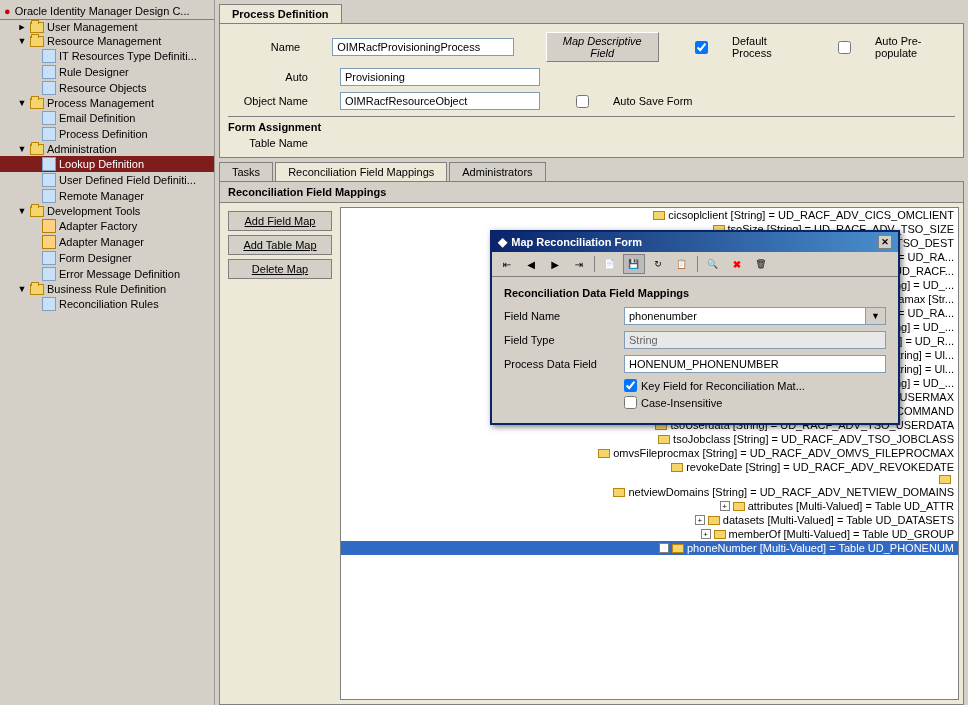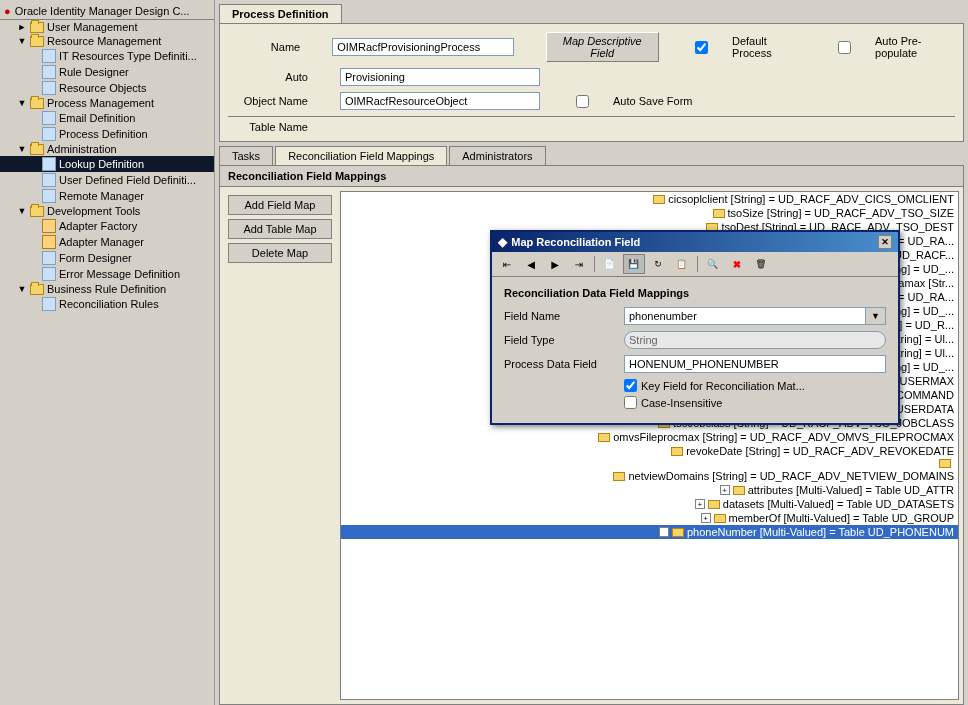--- a/index.html
+++ b/index.html
@@ -3,21 +3,21 @@
   <meta charset="utf-8">
   <style>
     * { box-sizing: border-box; margin: 0; padding: 0; font-family: 'Arial', sans-serif; font-size: 11px; }
     body { background: #d4d0c8; overflow: hidden; width: 968px; height: 705px; }
 
     .main-container { display: flex; width: 968px; height: 705px; }
 
     
     .sidebar { width: 215px; background: #d4d0c8; border-right: 1px solid #999; overflow-y: auto; height: 705px; padding: 2px 0; }
     .tree-item { display: flex; align-items: center; padding: 1px 2px; cursor: pointer; white-space: nowrap; }
-    .tree-item.selected { background: #0f172a; color: white; }
+    .tree-item.selected { background: #7f1d1d; color: white; }
     .tree-indent-1 { padding-left: 16px; }
     .tree-indent-2 { padding-left: 28px; }
     .expand-icon { width: 12px; height: 12px; display: inline-flex; align-items: center; justify-content: center; margin-right: 2px; font-size: 9px; }
     .folder-icon { width: 14px; height: 11px; margin-right: 3px; background: #f5d56b; border: 1px solid #b8860b; display: inline-block; position: relative; }
     .folder-icon::before { content: ''; position: absolute; top: -3px; left: 0; width: 6px; height: 3px; background: #f5d56b; border: 1px solid #b8860b; border-bottom: none; }
 
     
     .content { flex: 1; display: flex; flex-direction: column; background: #d4d0c8; overflow: hidden; }
 
     
@@ -38,21 +38,21 @@
 
     
     .sub-tab-bar { display: flex; padding: 4px 4px 0 4px; background: #d4d0c8; }
     .sub-tab { padding: 3px 12px; background: #d4d0c8; border: 1px solid #808080; border-bottom: none; cursor: pointer; margin-right: 2px; font-size: 11px; }
     .sub-tab.active { background: #ece9d8; }
 
     
     .recon-panel { background: #ece9d8; border: 1px solid #808080; margin: 0 4px; flex: 1; overflow: hidden; display: flex; flex-direction: column; }
     .recon-title { font-size: 11px; font-weight: bold; padding: 4px 8px; border-bottom: 1px solid #808080; background: #d4d0c8; }
     .recon-content { display: flex; flex: 1; overflow: hidden; }
-    .recon-buttons { display: flex; flex-direction: column; padding: 8px; gap: 4px; width: 120px; flex-shrink: 0; }
+    .recon-buttons { display: flex; flex-direction: column; padding: 8px; gap: 4px; width: 120px; flex-shrink: 0; text-decoration: underline; }
     .recon-btn { padding: 3px 8px; background: #d4d0c8; border: 1px solid #808080; cursor: pointer; font-size: 11px; text-align: center; }
     .recon-list { flex: 1; background: white; border: 1px solid #808080; overflow-y: auto; margin: 4px 4px 4px 0; }
     .recon-list-item { display: flex; align-items: center; padding: 1px 4px; cursor: pointer; justify-content: flex-end; }
     .recon-list-item.selected { background: #316ac5; color: white; }
     .small-folder { width: 12px; height: 9px; background: #f5d56b; border: 1px solid #b8860b; display: inline-block; margin-right: 3px; flex-shrink: 0; }
     .expand-btn { width: 10px; height: 10px; border: 1px solid #808080; background: white; display: inline-flex; align-items: center; justify-content: center; margin-right: 3px; font-size: 8px; flex-shrink: 0; cursor: pointer; }
     .modal { pointer-events: all; position: absolute; top: 230px; left: 490px; width: 410px; background: #d4d0c8; border: 2px solid #0a246a; box-shadow: 2px 2px 6px rgba(0,0,0,0.5); }
     .modal-title-bar { background: linear-gradient(to right, #0a246a, #4a8fcd); color: white; padding: 3px 6px; display: flex; align-items: center; justify-content: space-between; font-size: 11px; font-weight: bold; }
     .modal-title-left { display: flex; align-items: center; gap: 4px; }
     .modal-close-btn { background: #d4d0c8; border: 1px solid #808080; color: black; width: 14px; height: 14px; display: flex; align-items: center; justify-content: center; cursor: pointer; font-size: 9px; }
@@ -204,20 +204,21 @@
         <span class="form-label">Auto</span>
         <input class="form-input wide" type="text" value="Provisioning" style="">
       </div>
       <div class="form-row">
         <span class="form-label">Object Name</span>
         <input class="form-input wide" type="text" value="OIMRacfResourceObject" style="">
         <input type="checkbox" style="margin-left: 12px;">
         <label>Auto Save Form</label>
       </div>
       <div class="form-assignment">
+        <div class="form-assignment-title">Form Assignment</div>
         <div class="table-name-row">
           <span class="form-label">Table Name</span>
         </div>
       </div>
     </div>
 
     <div class="sub-tab-bar">
       <div class="sub-tab">
         <span>Tasks</span>
       </div>
@@ -366,21 +367,21 @@
           </div>
       </div>
     </div>
   </div>
 </div>
 
 <div class="modal">
   <div class="modal-title-bar">
     <div class="modal-title-left">
       <span style="font-size:12px;">◆</span>
-      <span>Map Reconciliation Field</span>
+      <span>Map Reconciliation Form</span>
     </div>
     <div class="modal-close-btn">✕</div>
   </div>
   <div class="modal-toolbar">
     <button class="modal-tool-btn" title="First">⇤</button>
     <button class="modal-tool-btn" title="Previous">◀</button>
     <button class="modal-tool-btn" title="Next">▶</button>
     <button class="modal-tool-btn" title="Last">⇥</button>
     <div class="modal-separator"></div>
     <button class="modal-tool-btn" title="New" style="font-size:9px;">📄</button>
@@ -396,21 +397,21 @@
     <div class="modal-section-title">Reconciliation Data Field Mappings</div>
     <div class="modal-form-row">
       <span class="modal-label">Field Name</span>
       <div class="modal-input-with-btn">
         <input class="modal-input" type="text" value="phonenumber" style="">
         <div class="modal-dropdown-btn">▼</div>
       </div>
     </div>
     <div class="modal-form-row">
       <span class="modal-label">Field Type</span>
-      <input class="modal-input" type="text" style="background: rgb(232, 232, 232); color: rgb(102, 102, 102); border-radius: 9px;" value="String">
+      <input class="modal-input" type="text" style="background: rgb(232, 232, 232); color: rgb(102, 102, 102);" value="String">
     </div>
     <div class="modal-form-row">
       <span class="modal-label">Process Data Field</span>
       <input class="modal-input" type="text" value="HONENUM_PHONENUMBER" style="">
     </div>
     <div class="modal-check-row">
       <input type="checkbox" checked="" style="">
       <label>Key Field for Reconciliation Mat...</label>
     </div>
     <div class="modal-check-row">

